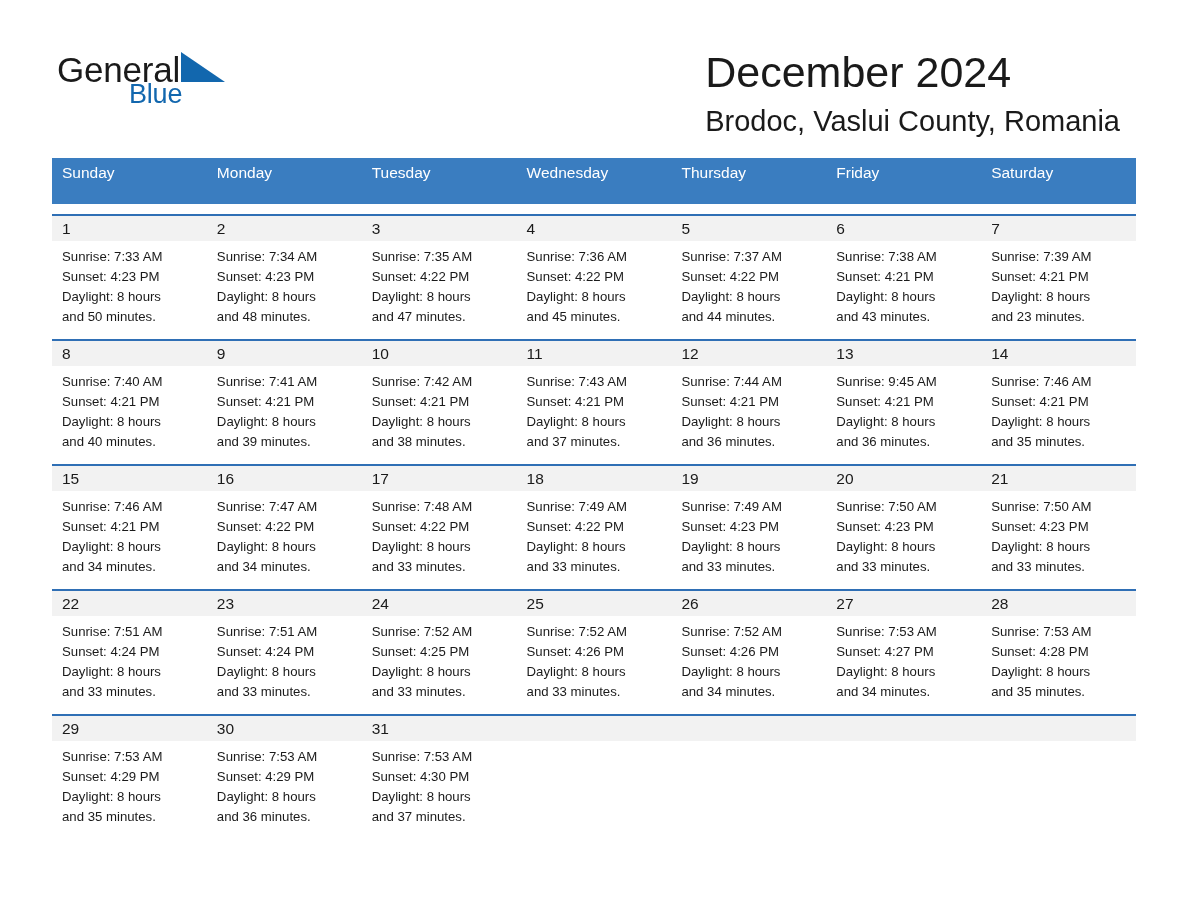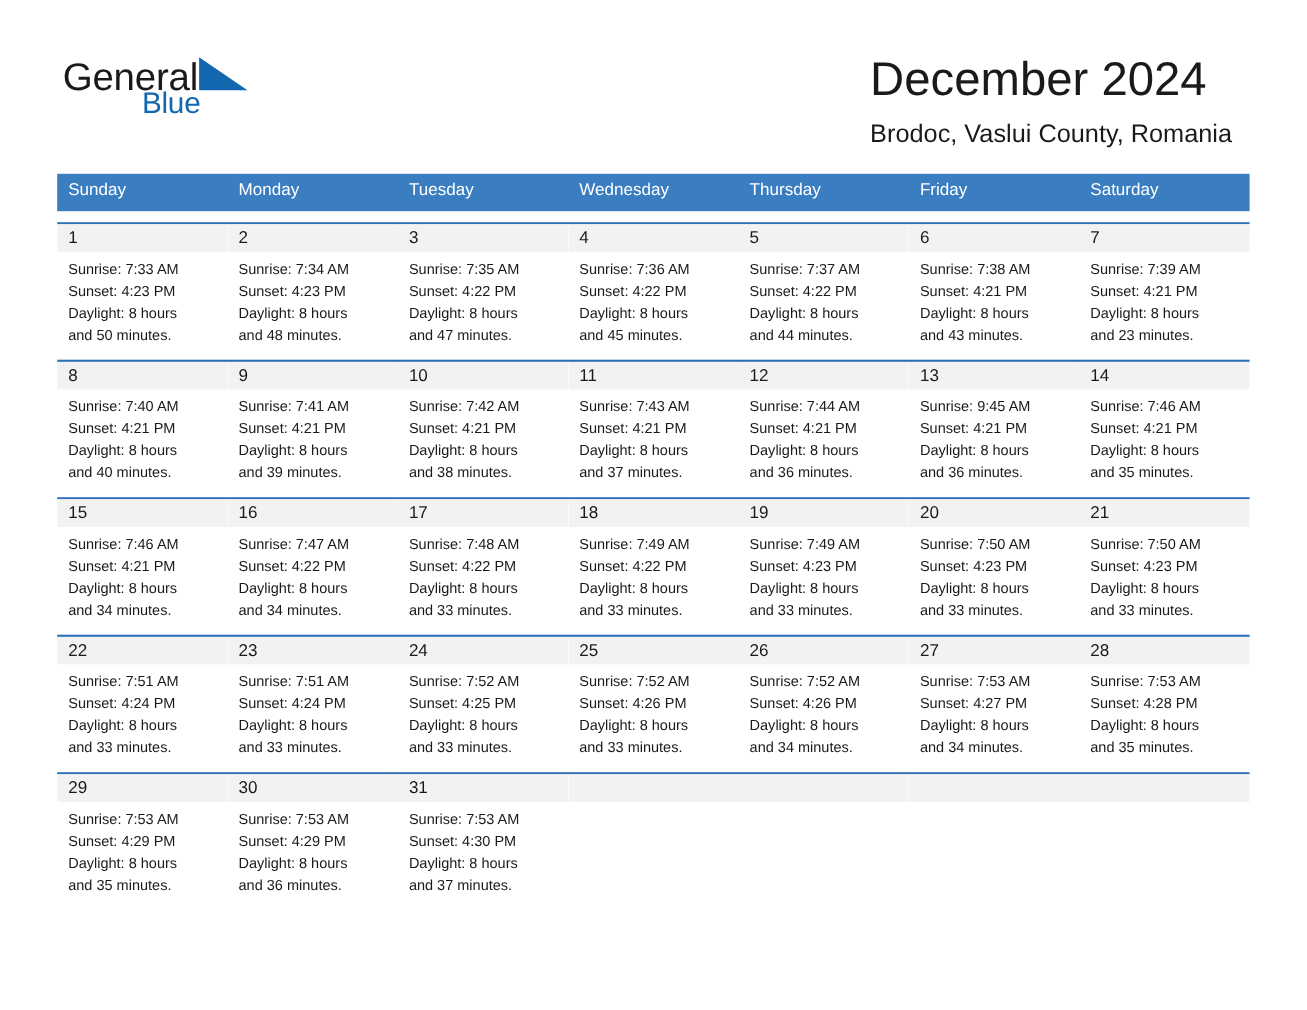--- a/index.html
+++ b/index.html
@@ -66,38 +66,38 @@
     top: 46px;
     text-align: left;
   }
   .cal-title {
     font-size: 43px;
     color: #1a1a1a;
     line-height: 52px;
     white-space: nowrap;
   }
   .cal-subtitle {
-    font-size: 23px;
+    font-size: 29px;
     color: #1a1a1a;
     line-height: 30px;
     margin-top: 8px;
     white-space: nowrap;
   }
 
   
   .calendar {
     position: absolute;
     left: 52px;
     top: 158px;
     width: 1084px;
   }
   .weekdays {
     display: flex;
     background: #3a7dc0;
-    height: 34px;
+    height: 46px;
   }
   .weekday {
     flex: 1 1 0;
     color: #ffffff;
     font-size: 15.5px;
     line-height: 30px;
     padding-left: 10px;
     box-sizing: border-box;
     white-space: nowrap;
   }

